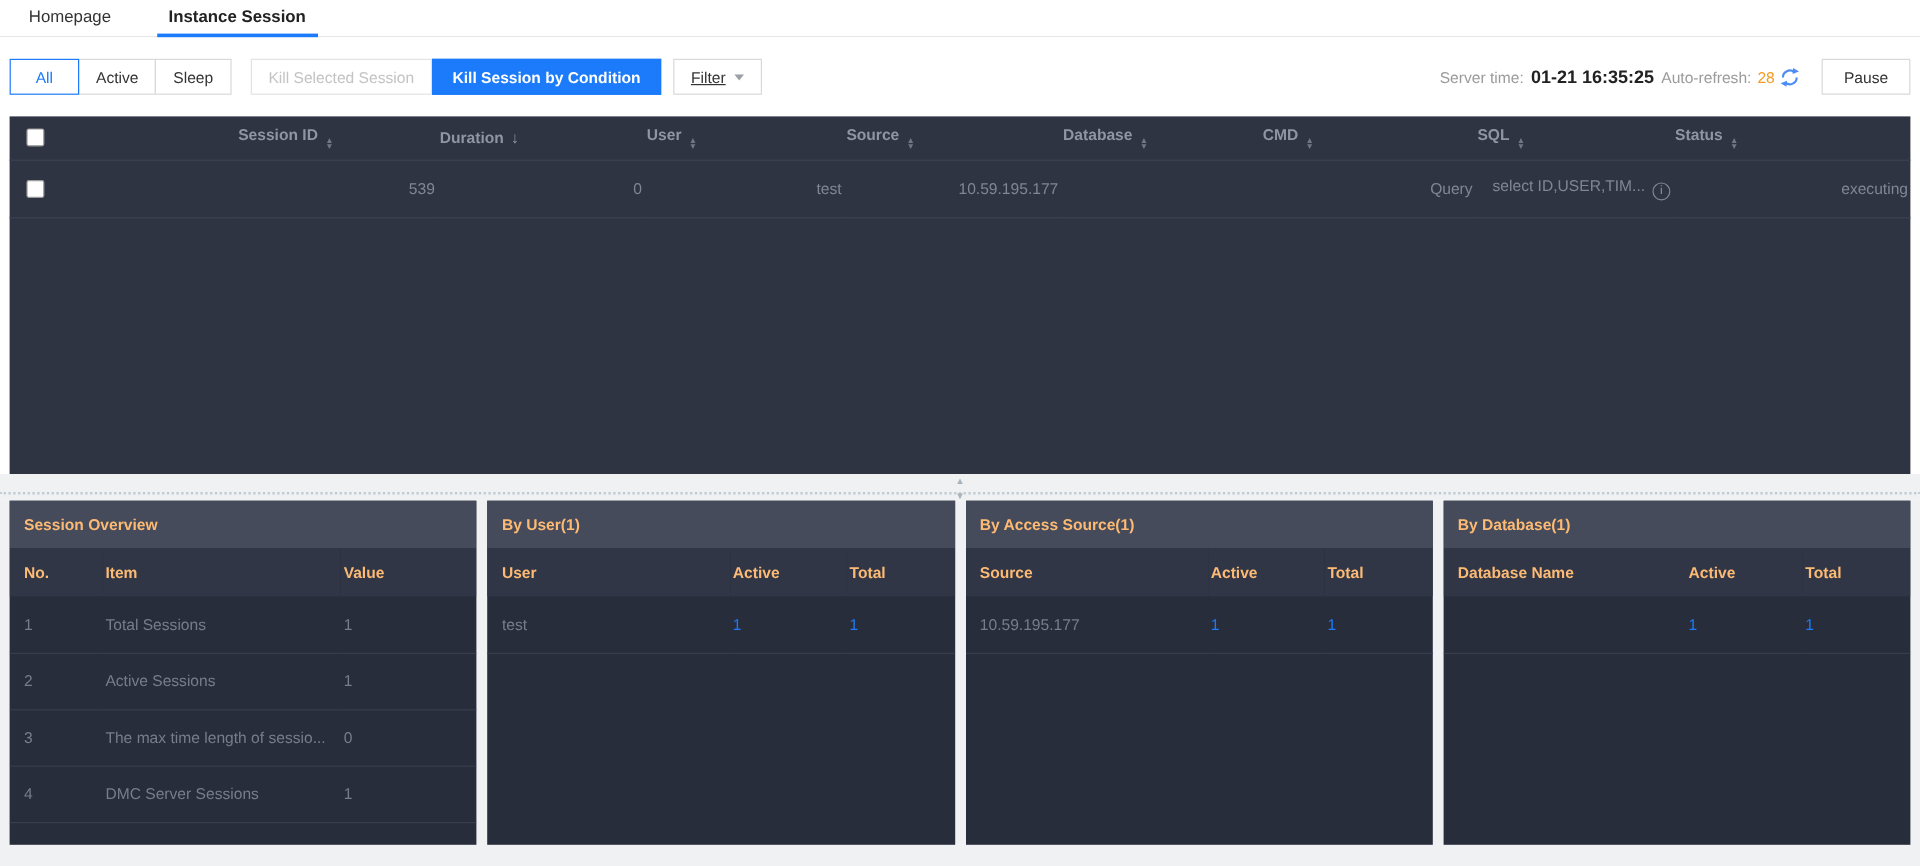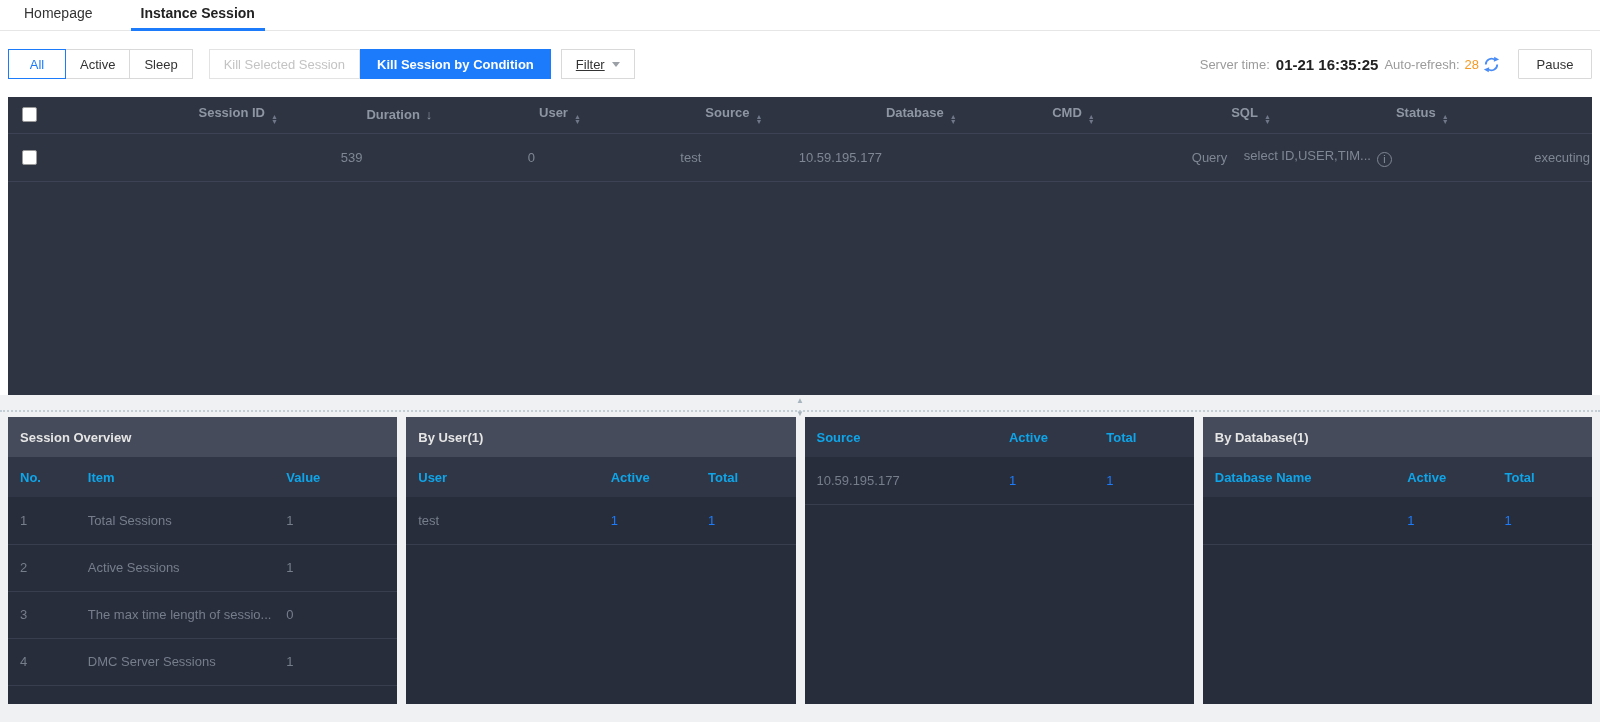--- a/index.html
+++ b/index.html
@@ -42,22 +42,22 @@
 
   
   .splitter { height:22px; background:#eff1f2; position:relative; }
   .splitter .dotline { position:absolute; left:0; right:0; top:15px; border-top:2px dotted #c3cdd6; }
   .splitter .grip { position:absolute; left:50%; transform:translateX(-50%); top:2px; display:flex; flex-direction:column; align-items:center; cursor:row-resize; color:#a8b4bd; }
   .splitter .grip span { font-size:8px; line-height:7px; }
 
   
   .panels { background:#eff1f2; padding:0 8px; display:grid; grid-template-columns:repeat(4,1fr); gap:9px; height:287px; }
   .panel { background:#282d3c; overflow:hidden; display:flex; flex-direction:column; }
-  .panel-title { height:40px; background:#454b5a; color:#e5e5e5; font-weight:bold; font-size:13px; display:flex; align-items:center; padding:0 12px; flex:0 0 auto; }
-  .panel-table th { height:40px; background:#303646; color:#0ea5e9; font-weight:bold; font-size:13px; text-align:left; padding:0 2px; white-space:nowrap; }
+  .panel-title { height:40px; background:#454b5a; color:#fdba74; font-weight:bold; font-size:13px; display:flex; align-items:center; padding:0 12px; flex:0 0 auto; }
+  .panel-table th { height:40px; background:#303646; color:#fdba74; font-weight:bold; font-size:13px; text-align:left; padding:0 2px; white-space:nowrap; }
   .panel-table td { height:47px; color:#767d8b; font-size:13px; text-align:left; padding:0 2px; border-bottom:1px solid #383e4e; white-space:nowrap; overflow:hidden; text-overflow:ellipsis; }
   .panel-table td.first, .panel-table th.first { padding-left:12px; }
   .panel-table td.link { color:#1c7bfa; cursor:pointer; }
   .panel-body-fill { flex:1 1 auto; }
 
   .bottom-strip { height:18px; background:#eff1f2; }
 </style>
 </head>
 <body>
 
@@ -232,20 +232,21 @@
           <td class="first">test</td>
           <td class="link">1</td>
           <td class="link">1</td>
         </tr>
       </tbody>
     </table>
     <div class="panel-body-fill"></div>
   </div>
 
   <div class="panel">
+    <div class="panel-title">By Access Source(1)</div>
     <table class="panel-table">
       <colgroup>
           <col style="width:52%">
           <col style="width:25%">
           <col style="width:23%">
         </colgroup>
       <thead>
         <tr>
           <th class="first">Source</th>
           <th>Active</th>

